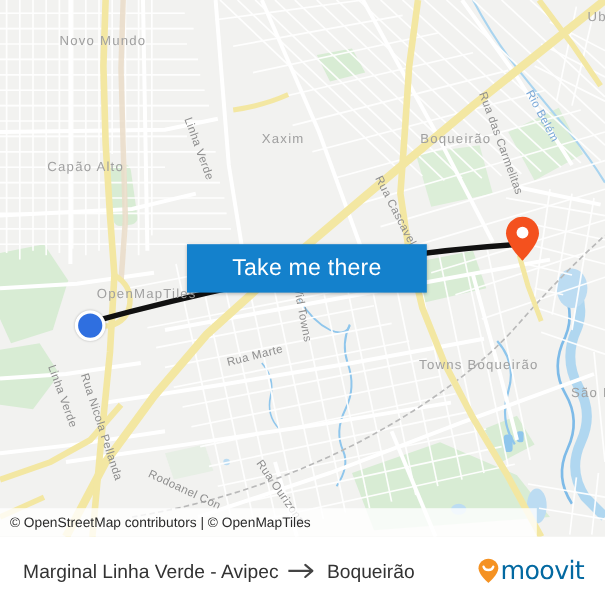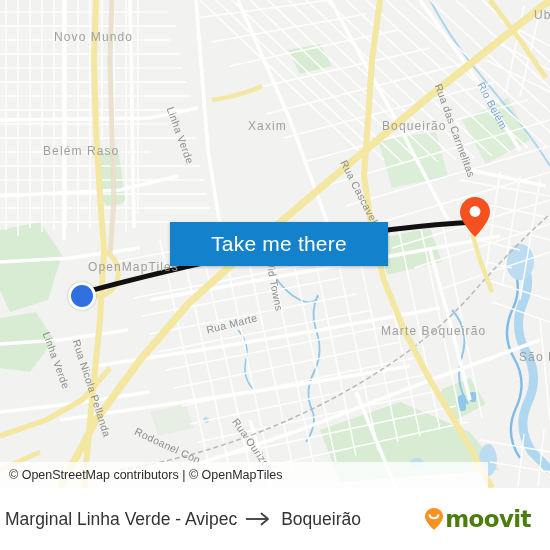--- a/index.html
+++ b/index.html
@@ -36,25 +36,25 @@
   
   #attribution{position:absolute;left:0;bottom:0;width:488px;height:26px;
       background:rgba(255,255,255,.80);
       display:flex;align-items:center;}
   #attribution span{font-size:12.5px;color:#2b2b2b;padding-left:9px;
       font-family:"Liberation Sans",sans-serif;}
 
   
   #footer{position:absolute;left:0;top:488px;width:550px;height:62px;background:#fff;
       display:flex;align-items:center;}
-  #route-summary{display:flex;align-items:center;padding-left:5px;flex:1;}
+  #route-summary{display:flex;align-items:center;padding-left:21px;flex:1;}
   #route-summary .stop{font-size:17.5px;color:#333333;white-space:nowrap;}
   #route-arrow{margin:0 9px;color:#444;display:inline-flex;align-items:center;}
   #brand{display:flex;align-items:center;padding-right:19px;}
-  #brand-name{font-size:23px;font-weight:bold;color:#4d7c0f;letter-spacing:-.6px;
+  #brand-name{font-size:23px;font-weight:normal;color:#0369a1;letter-spacing:-.6px;
       font-family:"DejaVu Sans",sans-serif;margin-left:1px;}
 </style>
 </head>
 <body>
 
 <div id="app">
 
   <div id="map">
 
     <svg width="550" height="488" viewBox="0 0 550 488">
@@ -266,25 +266,25 @@
           <path d="M472 232 L480 260 L492 292" stroke="#f3e7a2" stroke-width="4.5"></path>
 
           <path d="M212 100 Q240 96 262 86" stroke="#f3e7a2" stroke-width="4.5"></path>
         </g>
 
         <path d="M82 293 Q180 266 300 243 Q400 226 475 222" stroke="#111111" stroke-width="5" fill="none" stroke-linecap="round"></path>
       </g>
     </svg>
 
     <div class="maplabel place" style="left:54px;top:30px">Novo Mundo</div>
-    <div class="maplabel place" style="left:248px;top:119px">Xaxim</div>
-    <div class="maplabel place" style="left:43px;top:144px">Belém Raso</div>
+    <div class="maplabel place" style="left:238px;top:119px">Xaxim</div>
+    <div class="maplabel place" style="left:43px;top:144px">Capão Alto</div>
     <div class="maplabel place" style="left:382px;top:119px">Boqueirão</div>
     <div class="maplabel place" style="left:88px;top:260px">OpenMapTiles</div>
-    <div class="maplabel place" style="left:381px;top:324px">Marte Boqueirão</div>
+    <div class="maplabel place" style="left:381px;top:324px">Towns Boqueirão</div>
     <div class="maplabel place" style="left:519px;top:350px">São D</div>
     <div class="maplabel place" style="left:534px;top:8px">Ub</div>
 
     <div class="maplabel street" style="left:176px;top:105px;transform:rotate(70deg);transform-origin:0 0">Linha Verde</div>
     <div class="maplabel street" style="left:52px;top:330px;transform:rotate(70deg);transform-origin:0 0">Linha Verde</div>
     <div class="maplabel street" style="left:82px;top:338px;transform:rotate(72deg);transform-origin:0 0">Rua Nicola Pellanda</div>
     <div class="maplabel street" style="left:349px;top:158px;transform:rotate(63deg);transform-origin:0 0">Rua Cascavel</div>
     <div class="maplabel street" style="left:444px;top:82px;transform:rotate(70deg);transform-origin:0 0">Rua das Carmelitas</div>
     <div class="maplabel street" style="left:205px;top:324px;transform:rotate(-14deg);transform-origin:0 0">Rua Marte</div>
     <div class="maplabel street" style="left:240px;top:416px;transform:rotate(55deg);transform-origin:0 0">Rua Ourizona</div>

